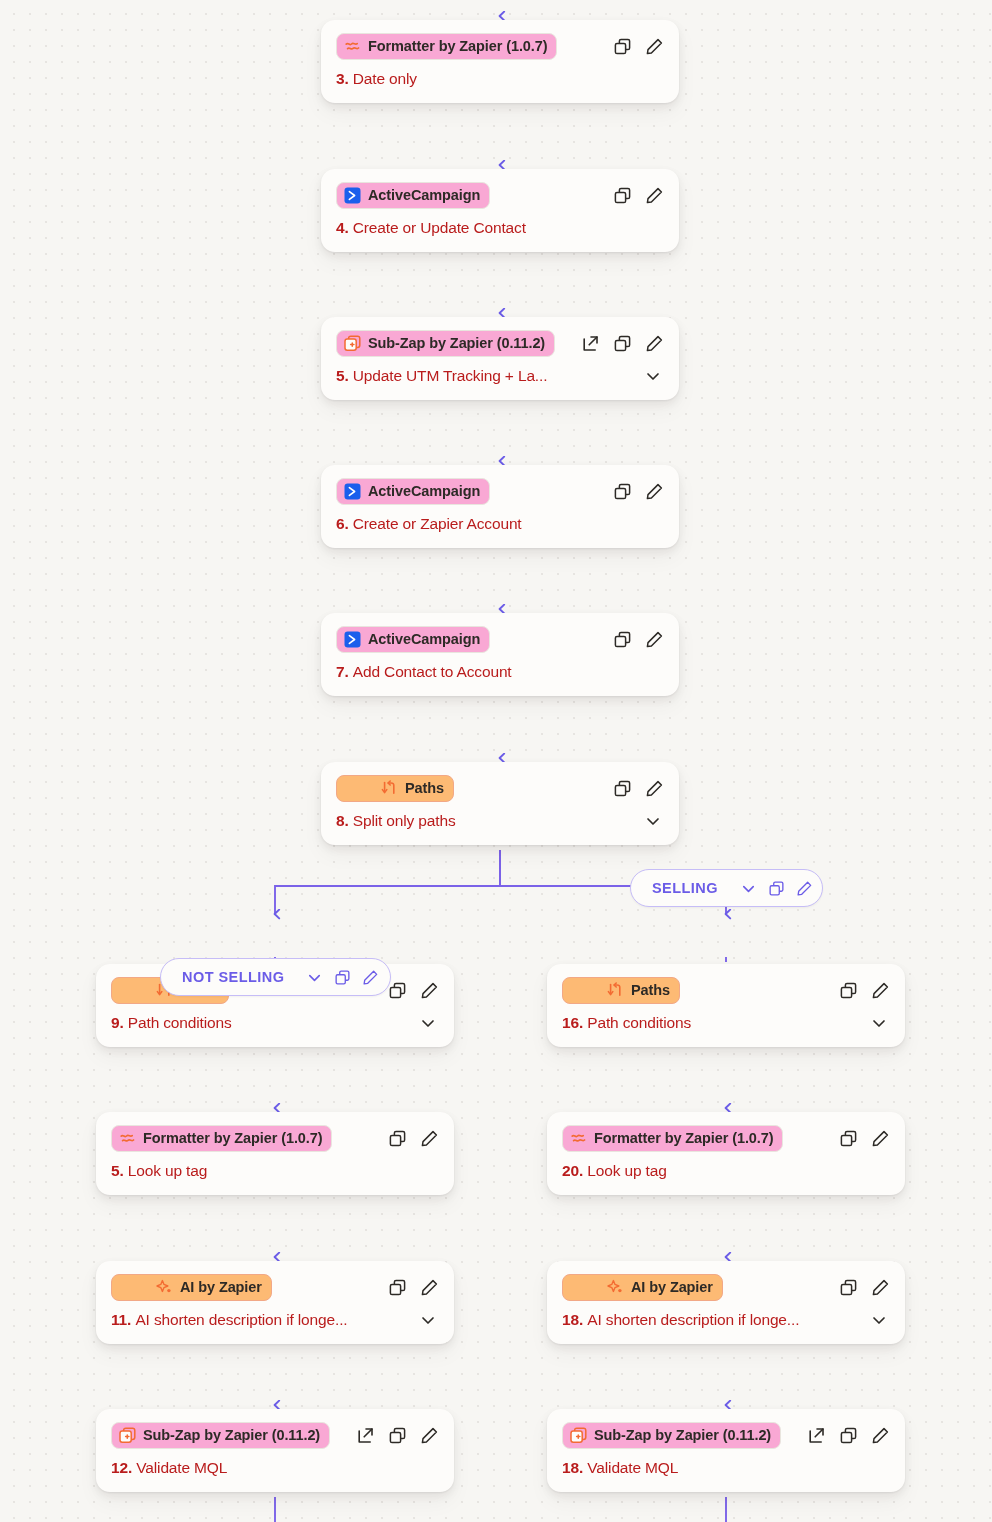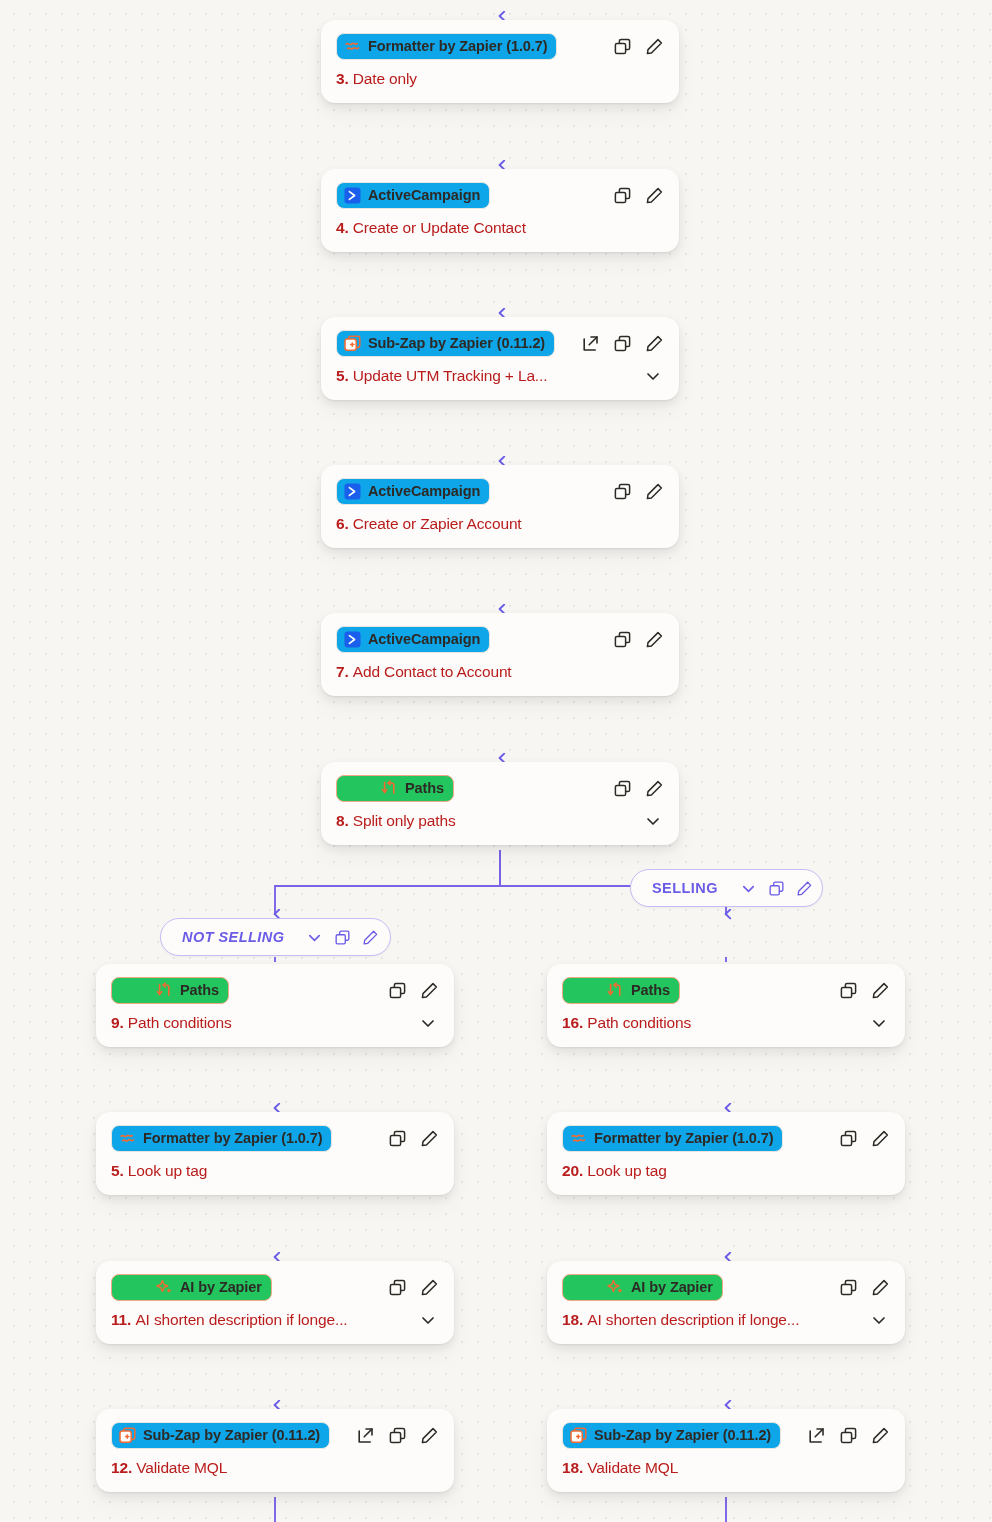--- a/index.html
+++ b/index.html
@@ -56,25 +56,25 @@
     align-items: center;
     gap: 7px;
     border-radius: 8px;
     padding: 4px 9px 4px 7px;
     font-size: 14.5px;
     font-weight: 700;
     color: #2d2a26;
     letter-spacing: -0.1px;
     white-space: nowrap;
     line-height: 1;
-    background: #0ea5e9;
+    background: #f9a8d4;
     border: 1px solid #e9e5de;
   }
   .badge.accent {
-    background: #22c55e;
+    background: #fdba74;
     border: 1px solid #f2a886;
     padding-left: 44px;
   }
 
   .badge-ico {
     width: 17px; height: 17px;
     flex: 0 0 17px;
     display: inline-flex;
     align-items: center;
     justify-content: center;
@@ -672,21 +672,21 @@
     <path d="M13.0 2.6 L16.4 6.0 L6.4 16.0 L2.4 16.6 L3.0 12.6 Z" fill="none" stroke="#2d2a26" stroke-width="1.5" stroke-linejoin="round"></path>
   </svg>
             </span>
           </span>
     </div>
     <div class="node-bottom">
       <span class="node-title"><b>18.</b>&nbsp;<span>Validate MQL</span></span>
 
     </div>
       </div>
-      <div class="path-pill" style="left: 160px; top: 918px; width: 231px; font-style: italic;">
+      <div class="path-pill" style="left: 160px; top: 958px; width: 231px;">
     <span class="path-label">NOT SELLING</span>
     <span class="pill-actions">
       <span class="pill-act">
             <svg width="17" height="17" viewBox="0 0 18 18">
     <path d="M4.0 7.0 L9.0 12.0 L14.0 7.0" fill="none" stroke="#6b5ce7" stroke-width="1.7" stroke-linecap="round" stroke-linejoin="round"></path>
   </svg>
           </span>
       <span class="pill-act">
             <svg width="17" height="17" viewBox="0 0 19 19">
     <rect x="6.4" y="2.4" width="10.2" height="10.2" rx="1.6" fill="none" stroke="#6b5ce7" stroke-width="1.5"></rect>

